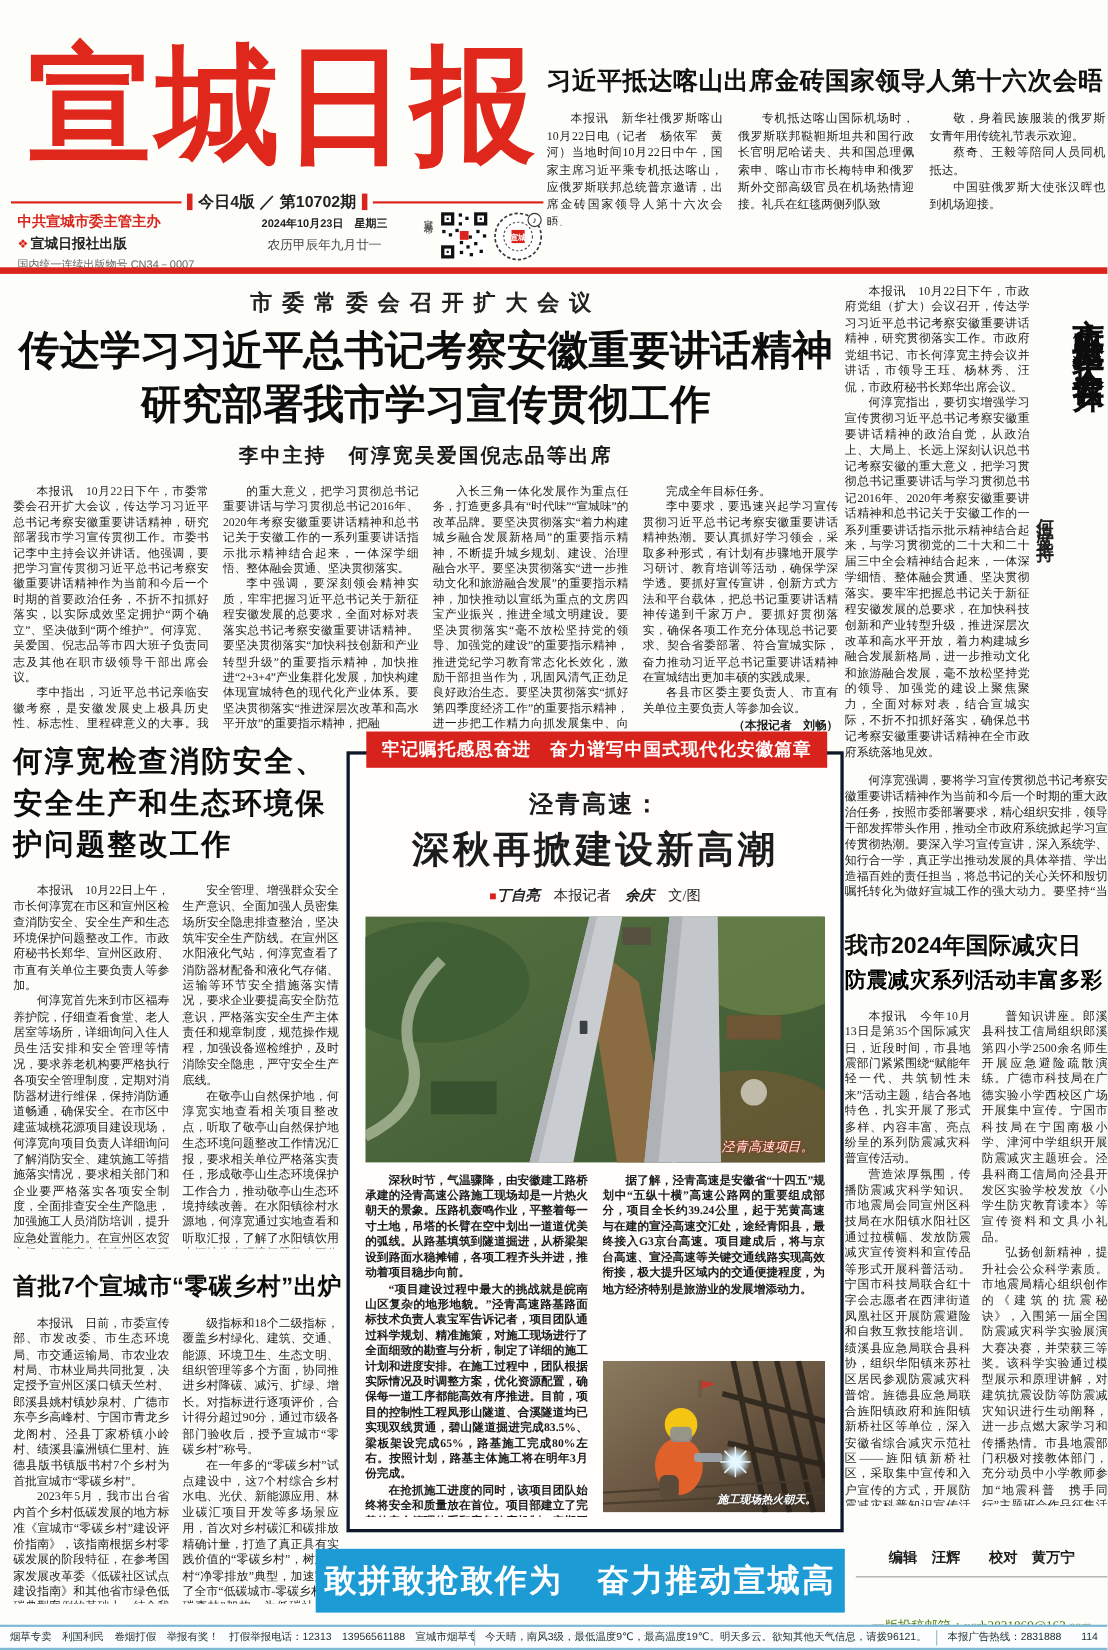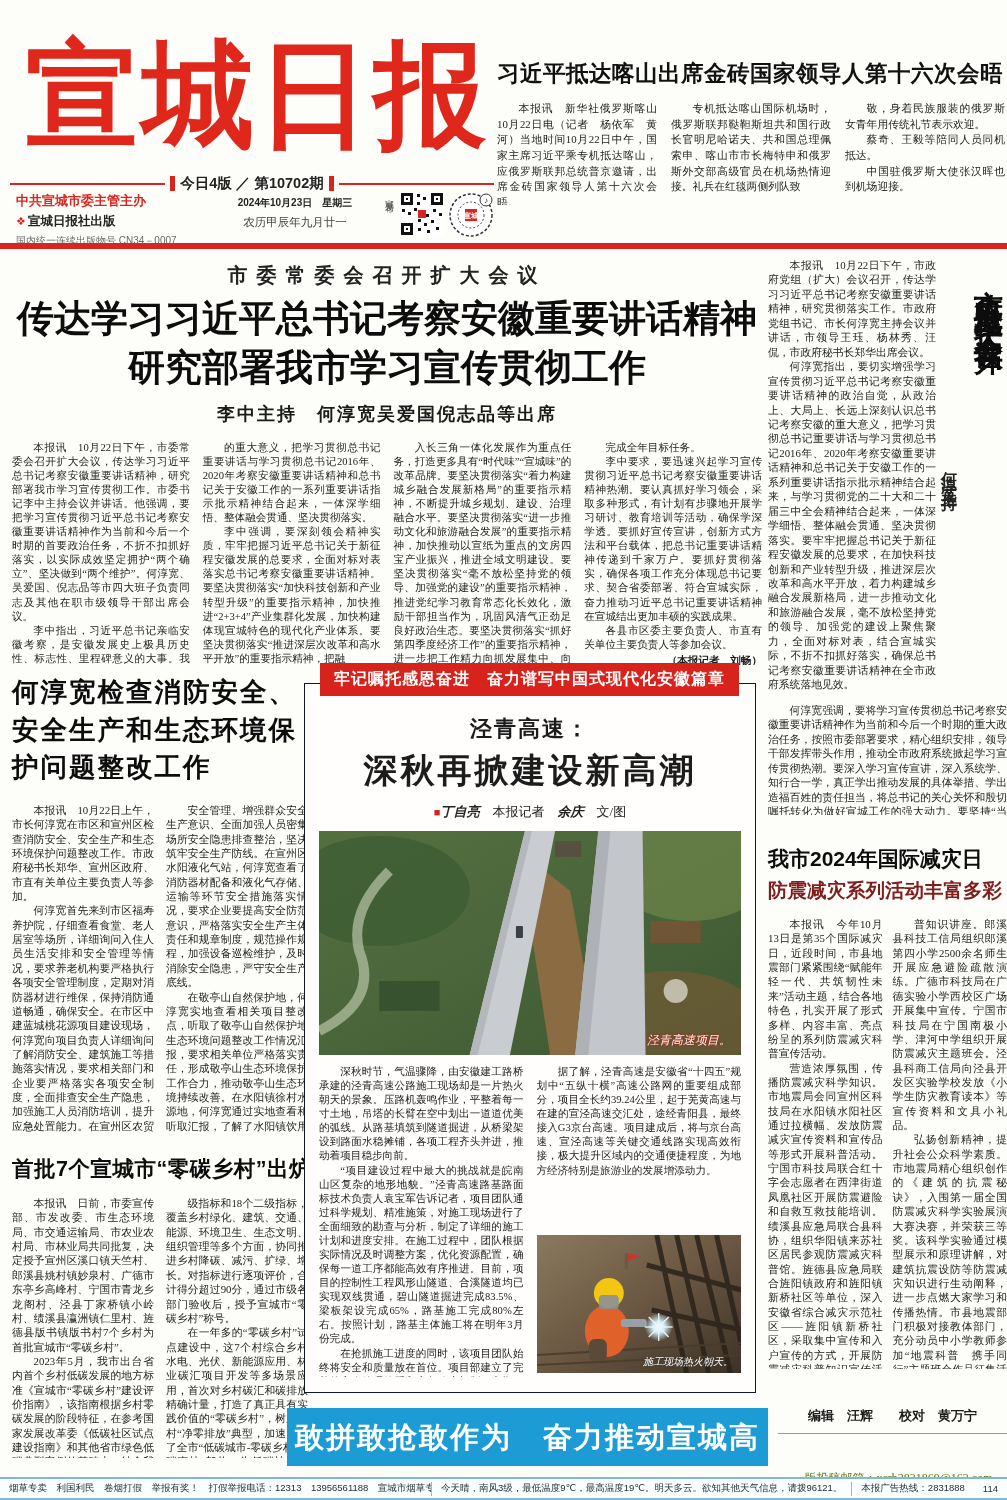--- a/index.html
+++ b/index.html
@@ -65,43 +65,43 @@
   .fire-body{display:flex;gap:12px;margin-top:16px;height:332px;overflow:hidden;}
   .fire-col{flex:1;font-size:10.8px;line-height:1.33;}
 
   
   .zc{position:absolute;left:12px;top:1154px;width:296px;}
   .zc-h{font-weight:900;font-size:21.5px;letter-spacing:0.5px;color:#0d0d0d;white-space:nowrap;}
   .zc-body{display:flex;gap:12px;margin-top:13px;height:262px;overflow:hidden;}
   .zc-col{flex:1;font-size:10.8px;line-height:1.33;}
 
   
-  .red-box{position:absolute;left:304px;top:683px;width:452px;height:710px;border:1px solid #0f172a;
+  .red-box{position:absolute;left:315px;top:683px;width:452px;height:710px;border:3px solid #0f172a;
            box-sizing:border-box;background:#fffefc;}
   .box-banner{position:absolute;top:-21px;left:15px;background:#d8221c;color:#fff;
               font-weight:bold;font-size:16px;letter-spacing:1px;padding:6px 14px;white-space:nowrap;}
   .hw-title1{text-align:center;font-weight:bold;font-size:22px;margin-top:30px;letter-spacing:2px;}
   .hw-title2{text-align:center;font-weight:bold;font-size:34px;letter-spacing:3px;margin-top:4px;}
   .hw-byline{text-align:center;font-size:13px;margin-top:9px;color:#222;}
   .hw-byline .rs{color:#d8221c;font-size:11px;}
   .hw-byline b{font-weight:bold;font-style:italic;}
   .photo1{position:relative;margin:10px 14px 0 14px;height:224px;overflow:hidden;}
   .pcap{position:absolute;right:10px;bottom:6px;color:#fff0ea;font-size:12px;font-style:italic;
         text-shadow:0 0 3px #b01b10,0 0 1px #b01b10;}
-  .hw-body{display:flex;gap:13px;margin:10px 14px 0 14px;height:312px;overflow:hidden;}
+  .hw-body{display:flex;gap:13px;margin:10px 14px 0 14px;height:312px;overflow:hidden;font-weight:bold;}
   .hw-col{flex:1;font-size:10.6px;line-height:1.33;}
   .hw-col2text{height:164px;overflow:hidden;font-size:10.6px;line-height:1.33;}
   .photo2{position:relative;margin-top:6px;height:138px;overflow:hidden;}
   .pcap2{position:absolute;right:8px;bottom:5px;color:#fff;font-size:10px;font-style:italic;
          text-shadow:0 0 2px #333;}
 
   
   .dis{position:absolute;left:768px;top:845px;width:239px;}
   .dis-h1{font-weight:900;font-size:21px;letter-spacing:0px;color:#0d0d0d;white-space:nowrap;}
-  .dis-h2{font-weight:900;font-size:19.5px;letter-spacing:0px;color:#7f1d1d;white-space:nowrap;margin-top:4px;}
+  .dis-h2{font-weight:900;font-size:19.5px;letter-spacing:0px;color:#000000;white-space:nowrap;margin-top:4px;}
   .dis-body{display:flex;gap:10px;margin-top:13px;height:452px;overflow:hidden;}
   .dis-col{flex:1;font-size:10.8px;line-height:1.33;}
 
   
   .blue-banner{position:absolute;left:287px;top:1408px;width:481px;height:58px;background:#1d9bd4;
                color:#fff;font-weight:900;font-size:29px;letter-spacing:2px;text-align:center;line-height:58px;}
   .foot-right{position:absolute;left:778px;top:1407px;width:229px;}
   .fr-ed{text-align:center;font-weight:bold;font-size:13px;}
   .fr-div{border-top:1px solid #999;margin:8px 0 7px 0;}
   .fr-mail{text-align:center;font-size:12px;color:#4d7c0f;margin-top:36px;}

